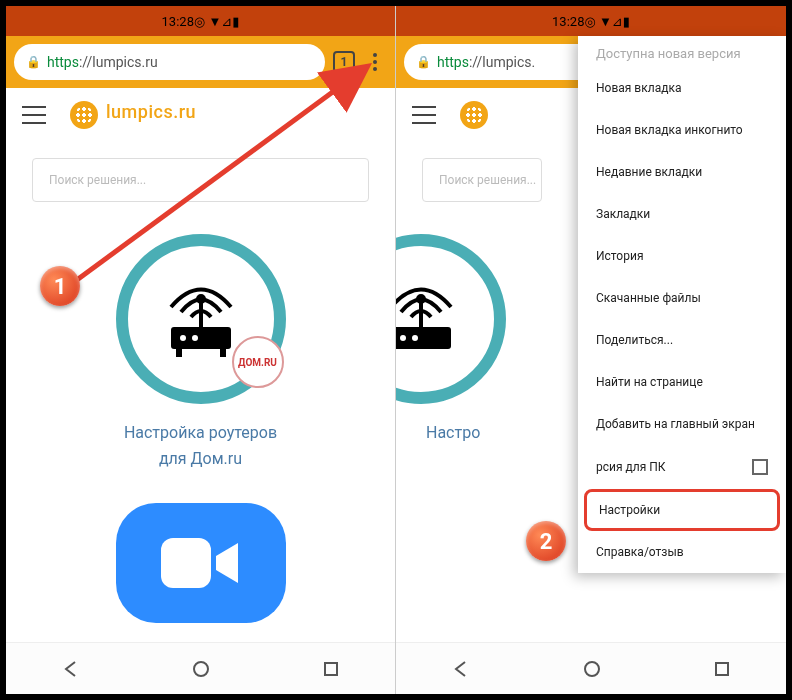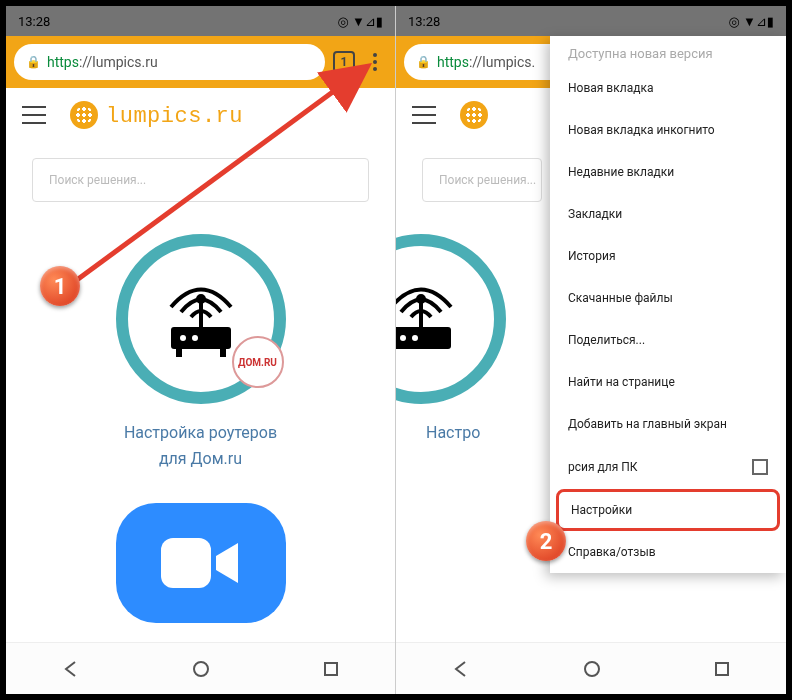--- a/index.html
+++ b/index.html
@@ -1,46 +1,46 @@
 <!DOCTYPE html>
 <html><head>
 <meta charset="utf-8">
 <style>
 * { box-sizing: border-box; margin: 0; padding: 0; }
 body { font-family: Roboto, Arial, sans-serif; background: #fff; width: 792px; height: 700px; position: relative; overflow: hidden; }
 .container { position: absolute; display: flex; gap: 0; border: 6px solid #000; background: #fff; }
 .screen { width: 390px; height: 688px; background: #f7f7f7; position: relative; overflow: hidden; border-right: 1px solid #ccc; }
 .screen:last-child { border-right: none; }
-.statusbar { height: 30px; background: #737373; display: flex; justify-content: space-between; align-items: center; padding: 0 12px; font-size: 13px; color: #000; }
+.statusbar { height: 30px; background: #c2410c; display: flex; justify-content: center; align-items: center; padding: 0 12px; font-size: 13px; color: #000; }
 .status-icons { display: flex; gap: 4px; align-items: center; font-size: 13px; }
 .urlbar { height: 52px; background: #f2a516; display: flex; align-items: center; padding: 0 8px; gap: 8px; }
 .url-field { flex: 1; background: #fff; border-radius: 20px; height: 36px; display: flex; align-items: center; padding: 0 12px; gap: 6px; font-size: 14px; color: #444; }
 .lock-icon { color: #0a8b3c; font-size: 12px; }
 .url-secure { color: #0a8b3c; }
 .url-rest { color: #555; }
 .tab-count { width: 22px; height: 22px; border: 2px solid #444; border-radius: 4px; display: flex; align-items: center; justify-content: center; font-size: 12px; font-weight: bold; color: #444; position: relative; }
 .menu-dots { width: 24px; height: 24px; display: flex; flex-direction: column; align-items: center; justify-content: center; gap: 3px; cursor: pointer; }
 .menu-dots span { width: 4px; height: 4px; background: #444; border-radius: 50%; }
 .page { background: #fff; height: calc(100% - 82px - 52px); overflow: hidden; }
 .site-header { height: 54px; display: flex; align-items: center; padding: 0 16px; gap: 24px; }
 .hamburger { width: 24px; height: 18px; display: flex; flex-direction: column; justify-content: space-between; }
 .hamburger span { height: 2px; background: #444; }
-.logo { display: flex; align-items: flex-end; gap: 8px; color: #f2a516; font-size: 22px; font-weight: 500; letter-spacing: 0.5px; font-family: Liberation Mono, monospace; }
+.logo { display: flex; align-items: flex-start; gap: 8px; color: #f2a516; font-size: 18px; font-weight: 500; letter-spacing: 0.5px; }
 .logo-icon { width: 28px; height: 28px; border-radius: 50%; background: #f2a516; position: relative; display: flex; align-items: center; justify-content: center; }
 .logo-icon::before { content: ''; width: 18px; height: 18px; border-radius: 50%; background: radial-gradient(circle, #fff 2px, transparent 2px); background-size: 6px 6px; }
 .search-box { margin: 16px 26px; border: 1px solid #ddd; border-radius: 4px; padding: 14px 16px; color: #bbb; font-size: 12px; }
 .card { margin: 32px auto; width: 220px; text-align: center; }
 .router-circle { width: 170px; height: 170px; border-radius: 50%; border: 12px solid #4aaeb5; margin: 0 auto; display: flex; align-items: center; justify-content: center; position: relative; background: #fff; }
 .router-icon svg { width: 100px; height: 100px; }
 .card-title { margin-top: 16px; color: #4a7aa6; font-size: 16px; line-height: 1.6; }
 .zoom-tile { width: 170px; height: 120px; background: #2d8cff; border-radius: 40px; margin: 30px auto 0; display: flex; align-items: center; justify-content: center; }
 .zoom-tile svg { width: 90px; height: 70px; }
 .navbar { position: absolute; bottom: 0; left: 0; right: 0; height: 52px; background: #fcfcfc; display: flex; align-items: center; justify-content: space-around; border-top: 1px solid #eee; }
 .nav-icon { color: #555; }
-.dropdown { position: absolute; top: 30px; right: 0; width: 236px; background: #fff; box-shadow: -4px 4px 12px rgba(0,0,0,0.25); z-index: 10; }
+.dropdown { position: absolute; top: 30px; right: 0; width: 208px; background: #fff; box-shadow: -4px 4px 12px rgba(0,0,0,0.25); z-index: 10; }
 .dropdown-info { padding: 10px 18px 6px; color: #aaa; font-size: 13px; }
 .dropdown-item { padding: 14px 18px; font-size: 12px; color: #222; display: flex; align-items: center; justify-content: space-between; cursor: pointer; }
 .dropdown-item.highlight { border: 3px solid #e43d2e; border-radius: 8px; margin: 0 6px; padding: 11px 12px; }
 .checkbox { width: 16px; height: 16px; border: 2px solid #666; }
 .badge-circle { position: absolute; width: 40px; height: 40px; border-radius: 50%; background: radial-gradient(circle at 35% 35%, #ff8a56, #d63018); box-shadow: 0 2px 4px rgba(0,0,0,0.4), inset 0 2px 4px rgba(255,255,255,0.4); display: flex; align-items: center; justify-content: center; color: #fff; font-size: 22px; font-weight: bold; z-index: 50; }
 .badge-1 { top: 266px; left: 40px; }
 .badge-2 { top: 521px; left: 526px; }
 .arrow-svg { position: absolute; top: 50px; left: 60px; width: 340px; height: 250px; z-index: 45; pointer-events: none; }
 .dom-badge { position: absolute; width: 52px; height: 52px; border-radius: 50%; background: #fff; border: 2px solid #d99; right: -10px; bottom: 4px; display: flex; flex-direction: column; align-items: center; justify-content: center; font-size: 7px; color: #c33; font-weight: bold; }
 .dom-badge .t1 { font-size: 10px; }

